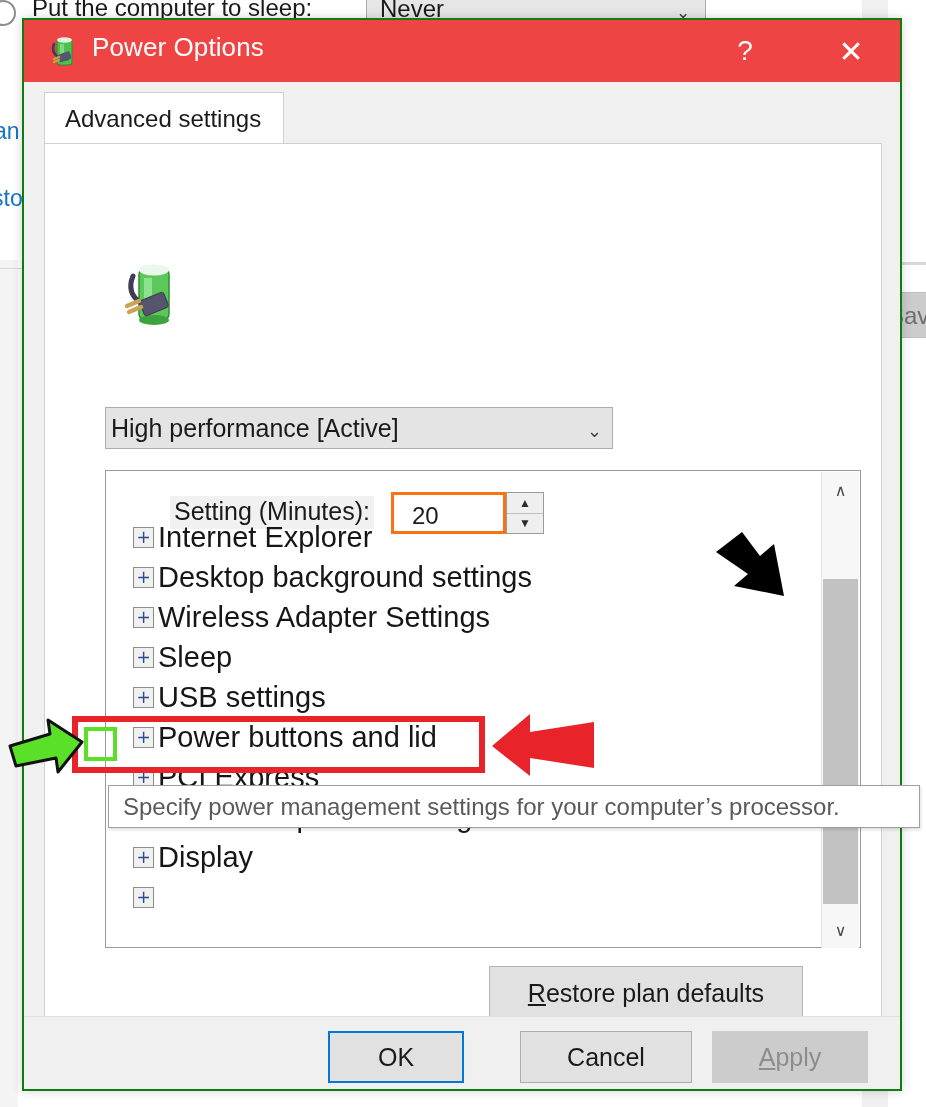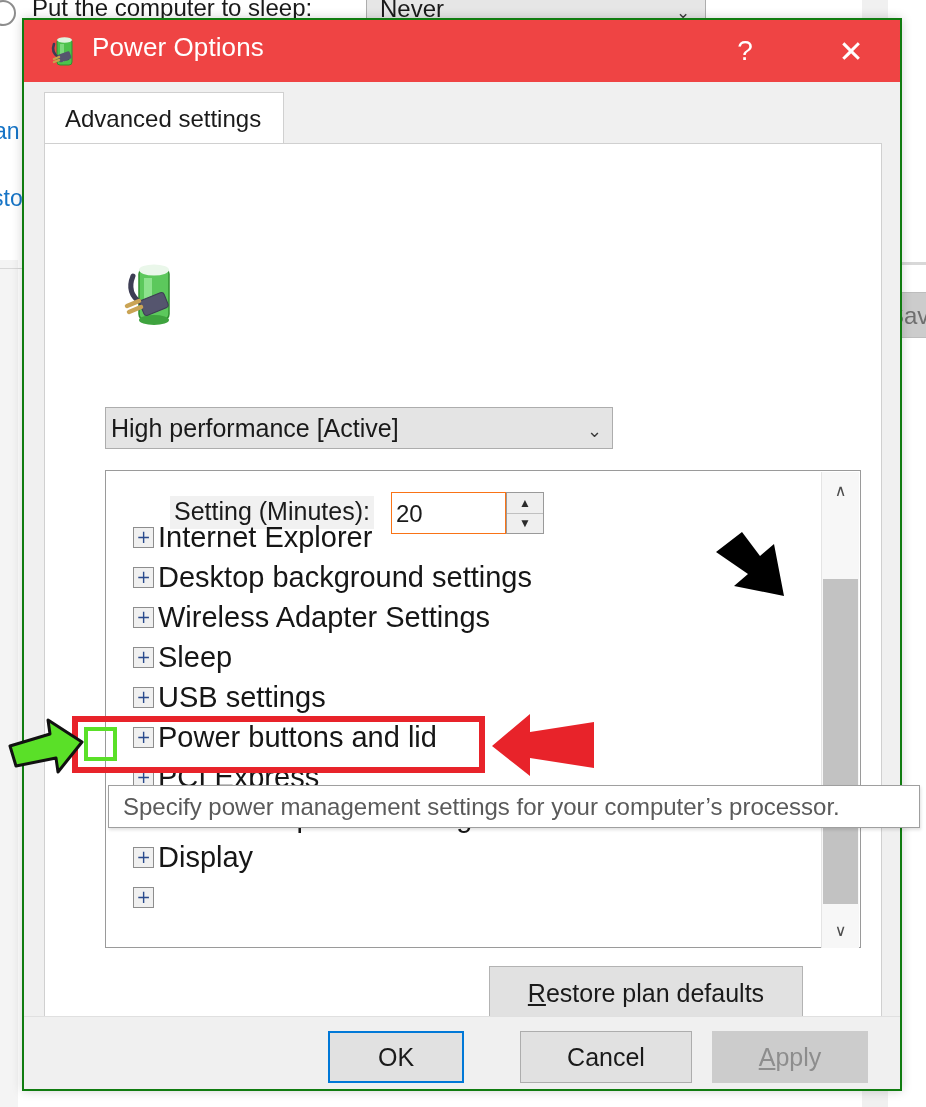--- a/index.html
+++ b/index.html
@@ -274,25 +274,25 @@
     background: #f1f1f1;
     padding: 1px 4px 3px 4px;
   }
   .setting-input {
     position: absolute;
     left: 285px;
     top: 2px;
     width: 115px;
     height: 42px;
     background: #ffffff;
-    border: 1px solid #f97316;
+    border: 3px solid #f97316;
     box-sizing: border-box;
     font-size: 24px;
     color: #1a1a1a;
-    padding-left: 4px;
+    padding-left: 18px;
     line-height: 42px;
   }
   .spinner {
     position: absolute;
     left: 400px;
     top: 2px;
     width: 38px;
     height: 42px;
     border: 1px solid #9a9a9a;
     background: #efefef;

